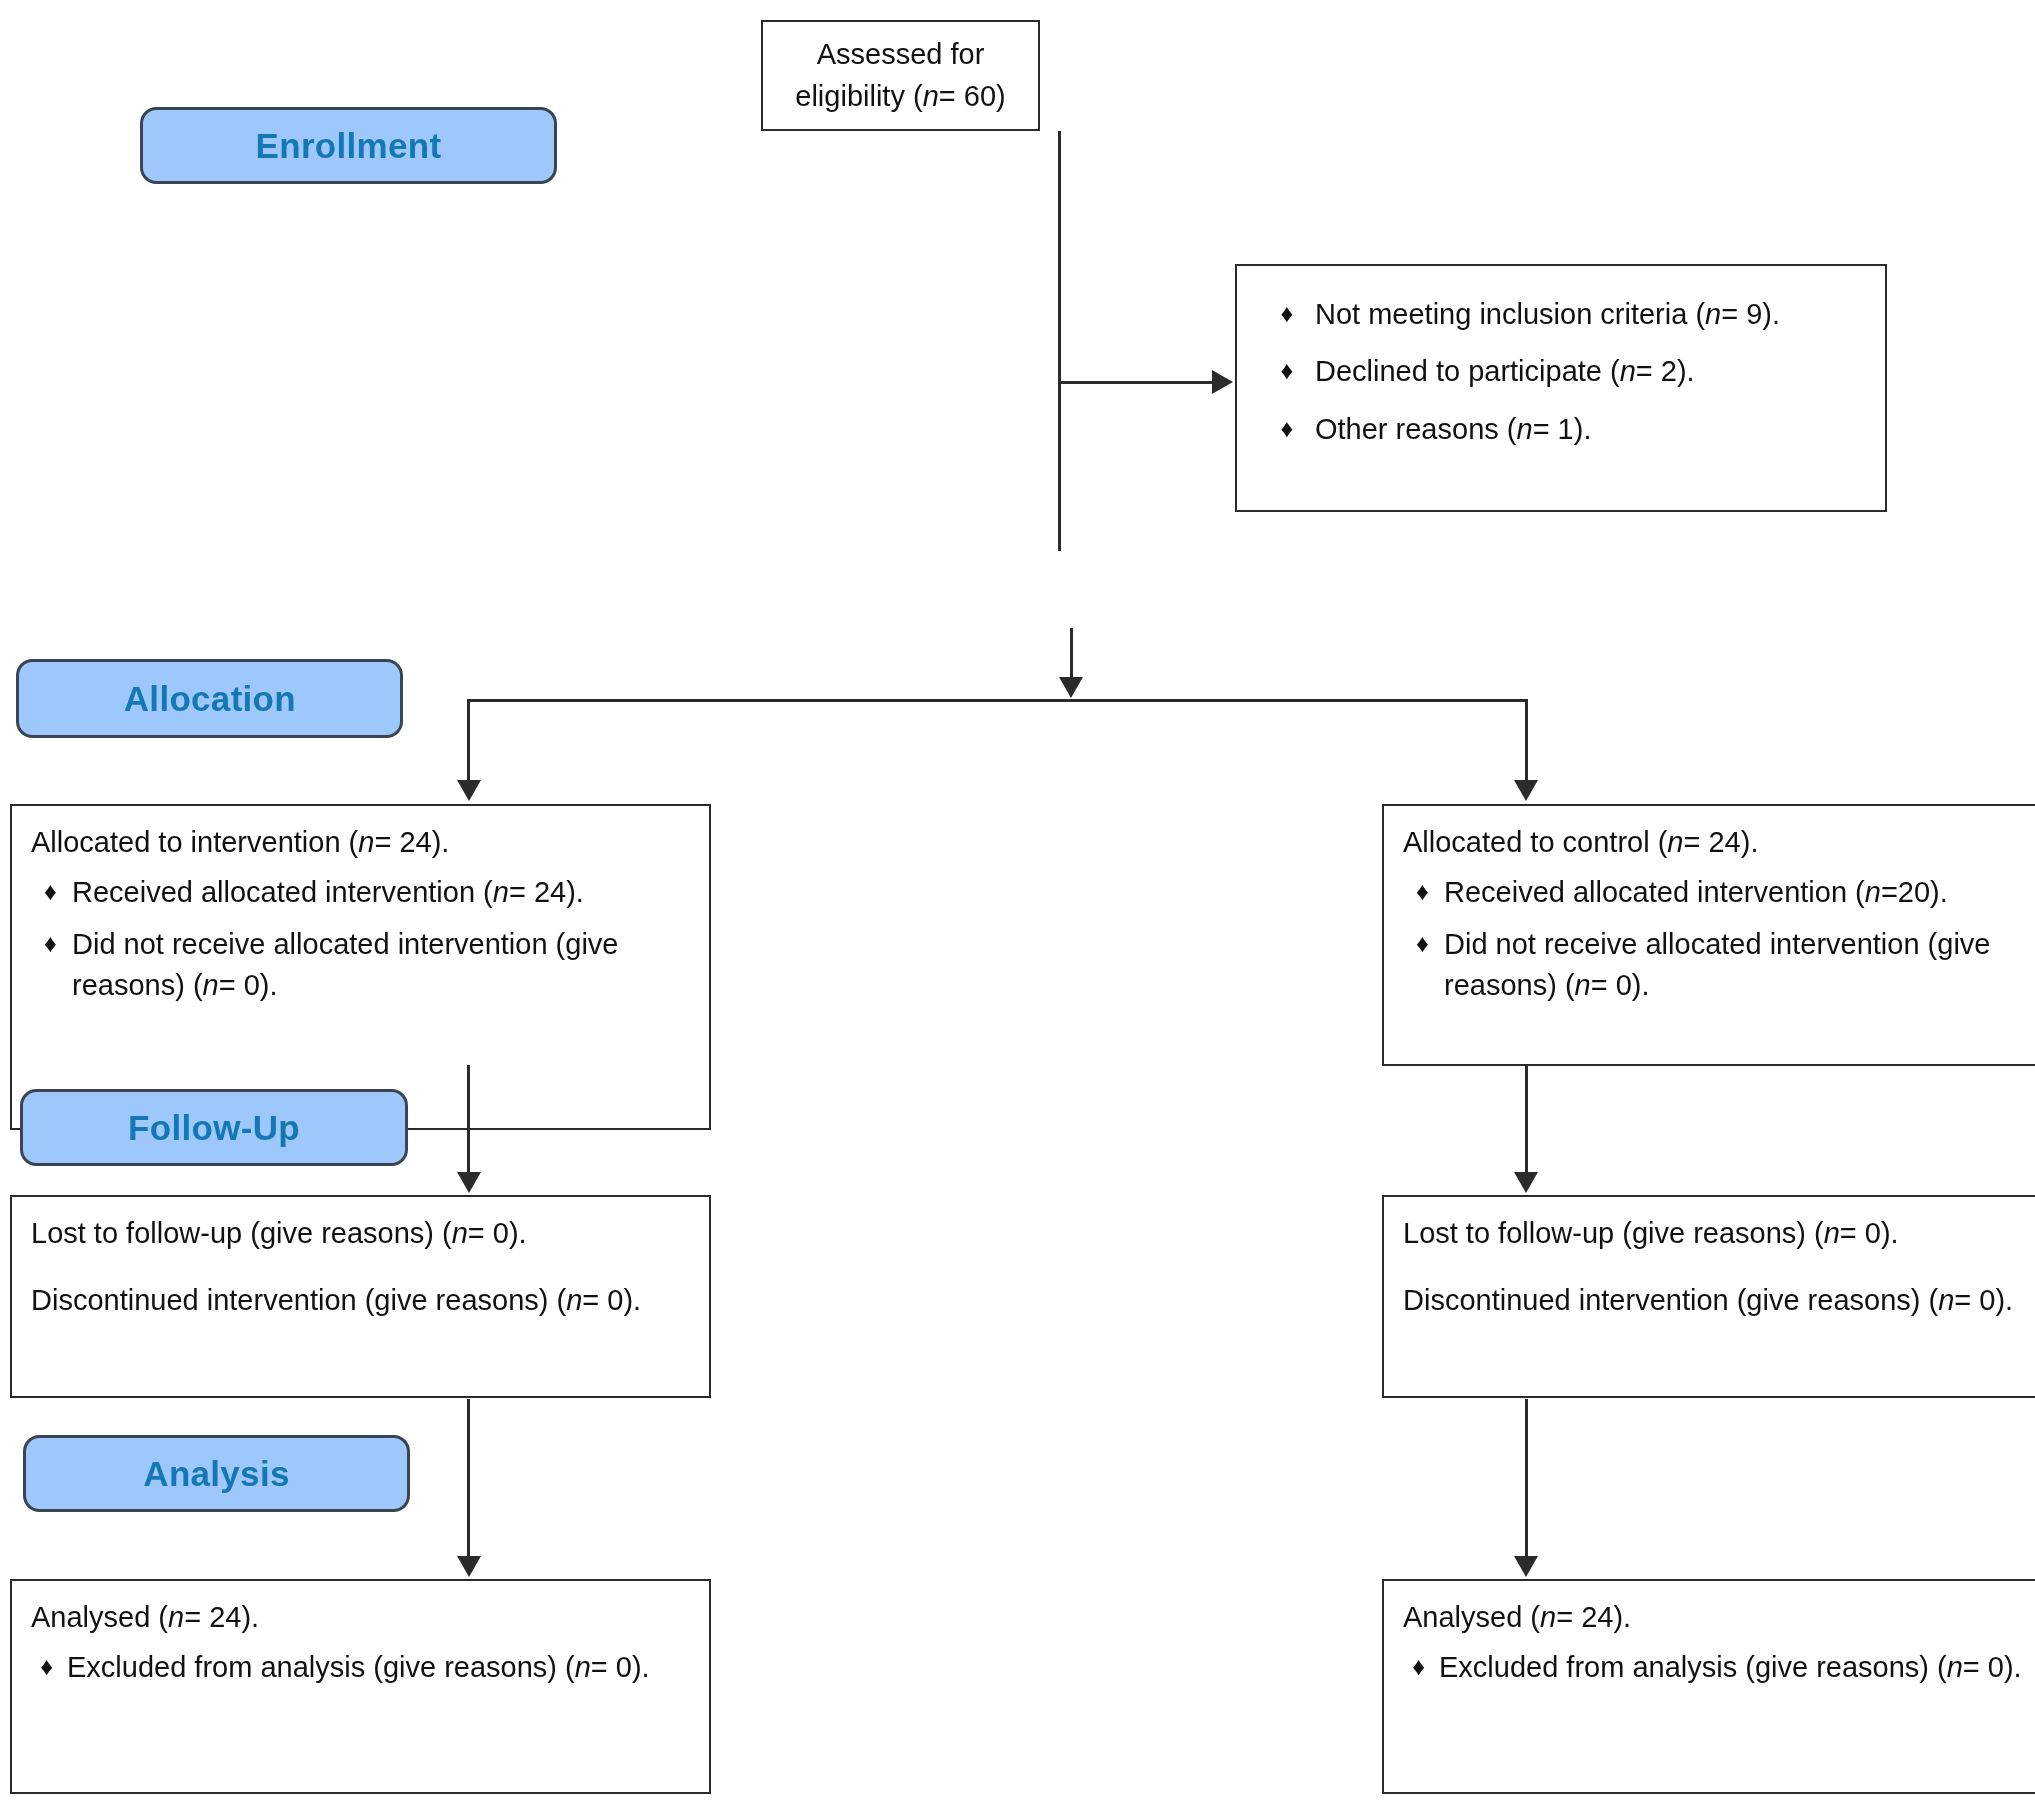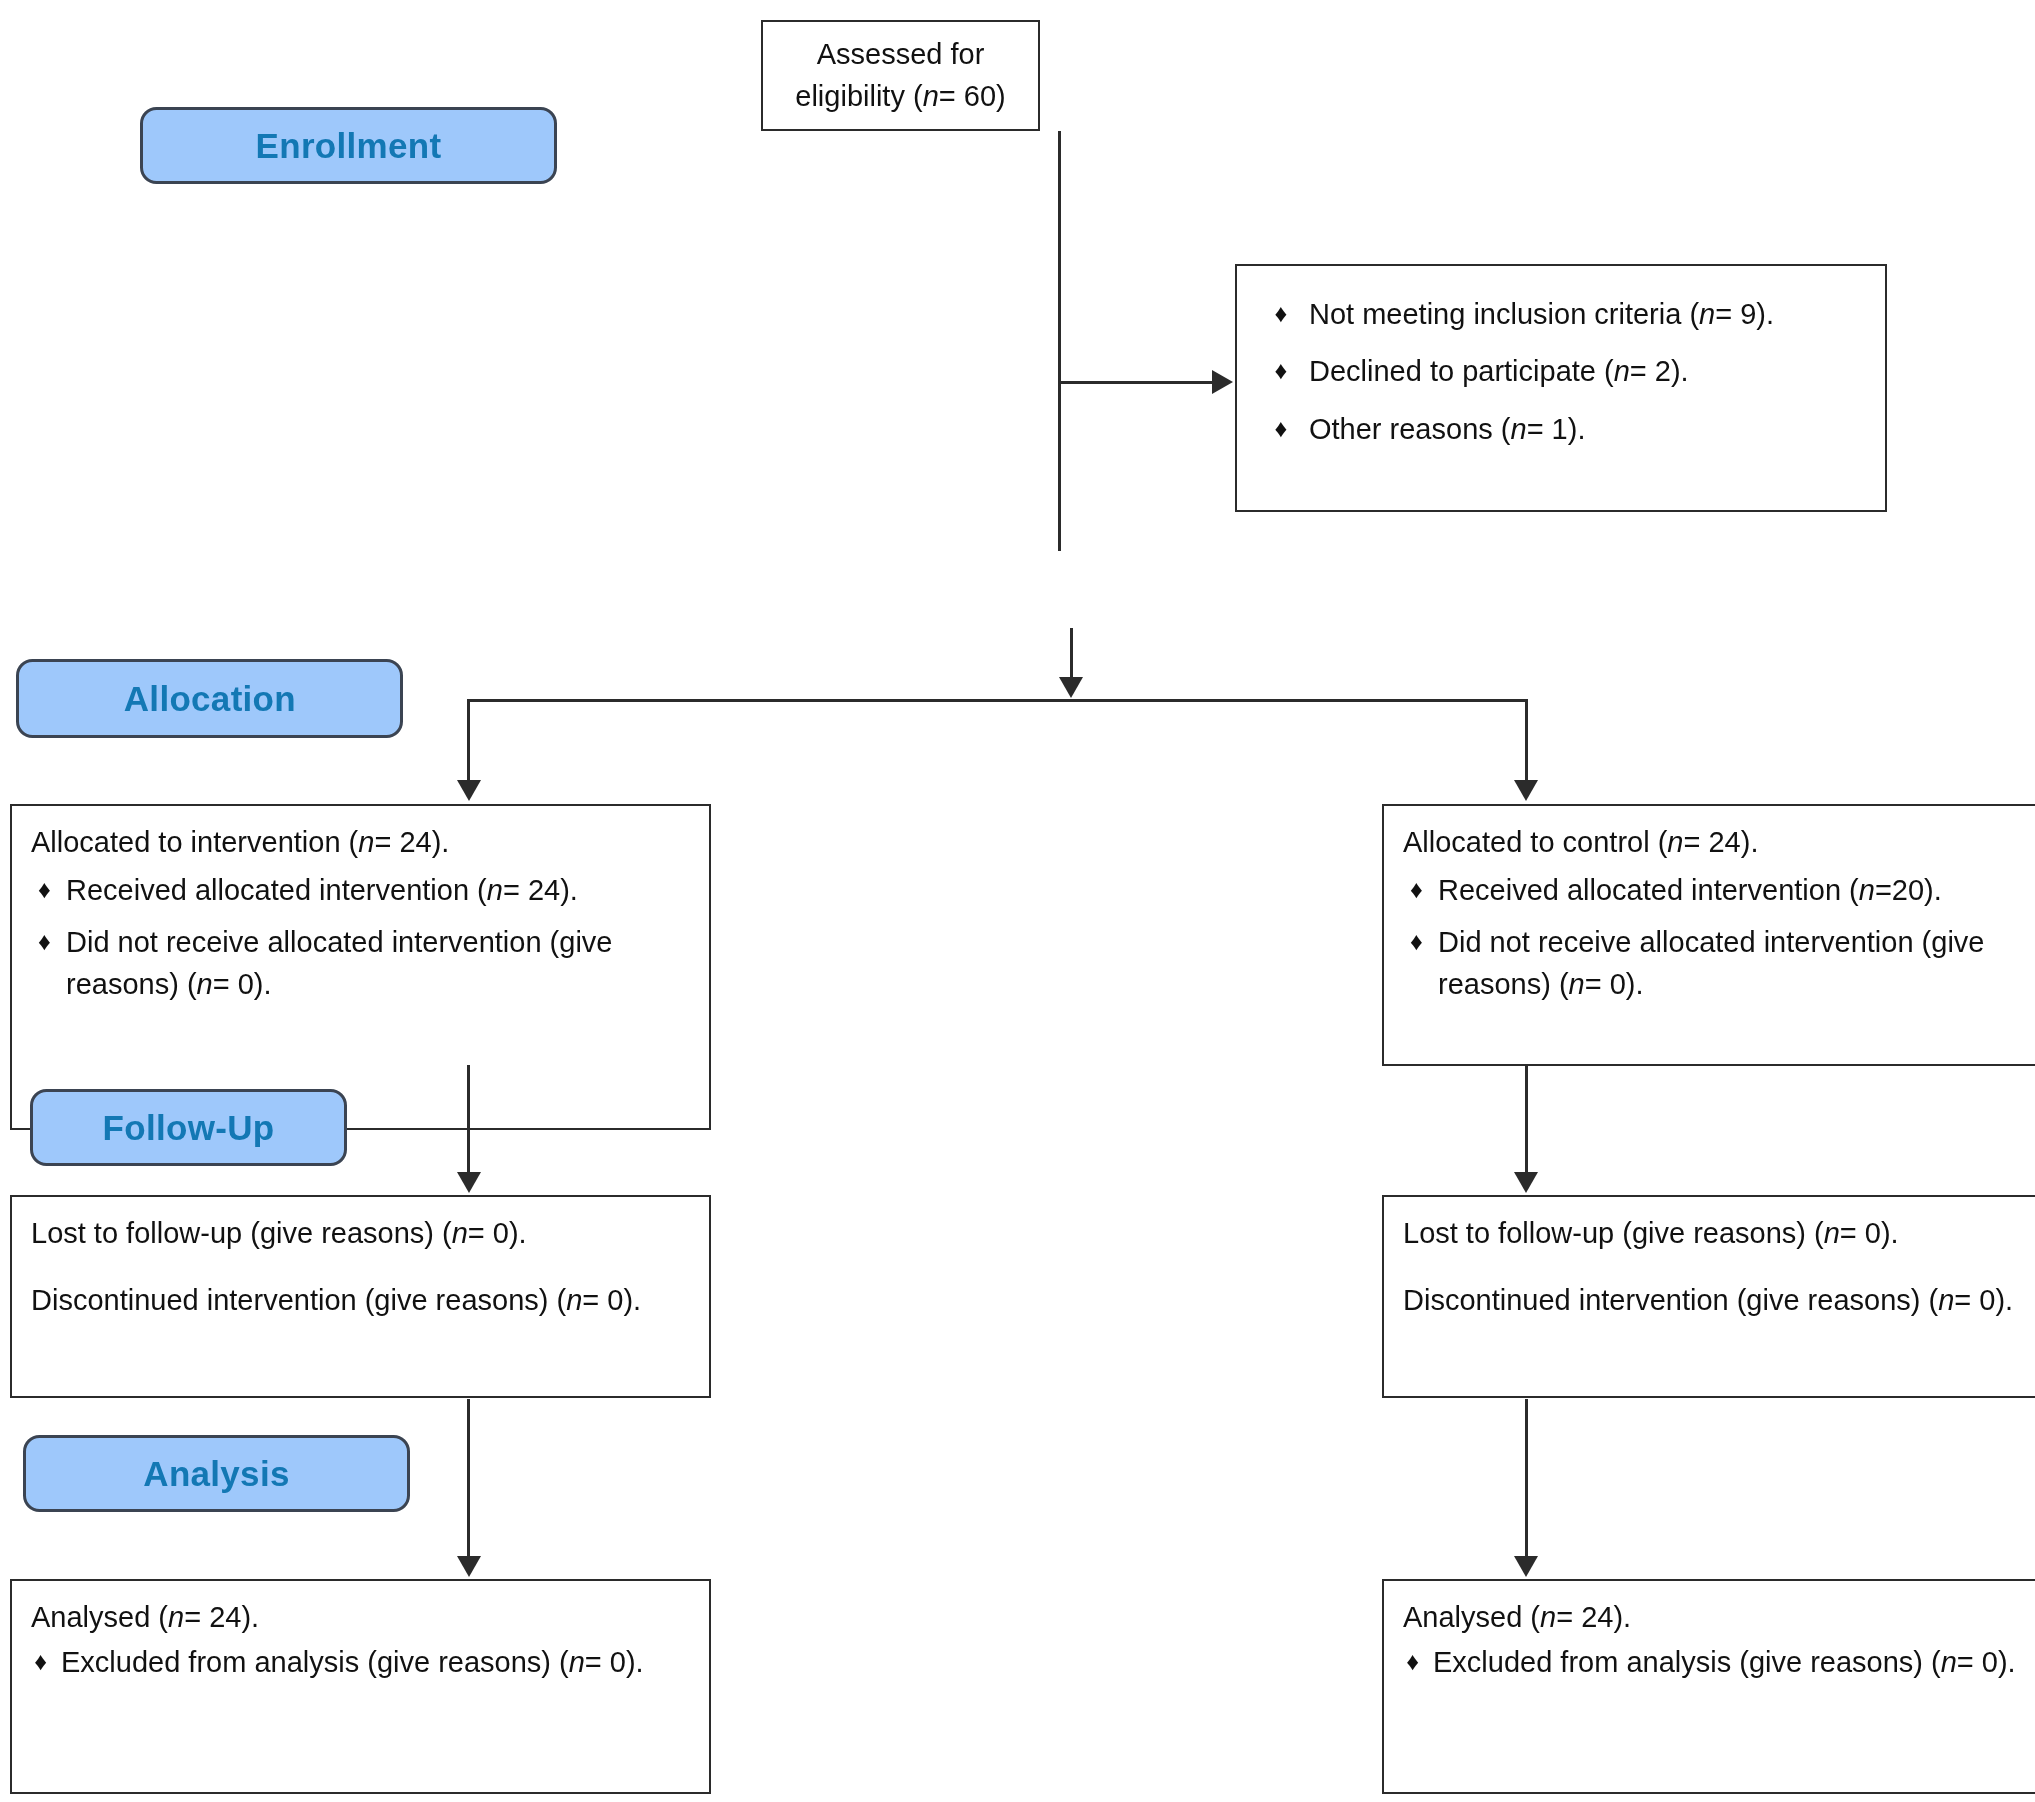--- a/index.html
+++ b/index.html
@@ -82,21 +82,21 @@
     border-bottom: 12px solid transparent;
     border-left: 21.5px solid #2b2b2b;
   }
 
   
   .n { font-style: italic; }
   .lead { margin: 0 0 3.8px 0; }
   .blk  { margin: 0 0 25px 0; }
   ul.bul {
     list-style: none;
-    margin: 2px;
+    margin: 8px;
     padding: 0;
   }
   ul.bul > li {
     position: relative;
     padding-left: 33px;
     margin: 6.3px 0 11.4px 0;
   }
   ul.bul > li::before {
     content: "\2666";
     position: absolute;
@@ -160,21 +160,21 @@
   </div>
 
   <div class="box" style="left:1382px; top:804px; width:701px; height:262px;">
     <p class="lead"><span>Allocated to control (</span><span class="n">n</span><span>= 24).</span></p>
     <ul class="bul">
       <li><span>Received allocated intervention (</span><span class="n">n</span><span>=20).</span></li>
       <li><span>Did not receive allocated intervention (give reasons) (</span><span class="n">n</span><span>= 0).</span></li>
     </ul>
   </div>
 
-  <div class="stage" style="left:30px; top:1089px; width:317px; height:77px;align-items:center;">
+  <div class="stage" style="left:20px; top:1089px; width:388px; height:77px;align-items:center;">
     <span>Follow-Up</span>
   </div>
 
   <div class="vline" style="left:467px; top:1065px; height:109px;"></div>
   <div class="arrow-down" style="left:457px; top:1172px;"></div>
 
   <div class="vline" style="left:1525px; top:1065px; height:109px;"></div>
   <div class="arrow-down" style="left:1514px; top:1172px;"></div>
 
   <div class="box" style="left:10px; top:1195px; width:701px; height:203px;">

